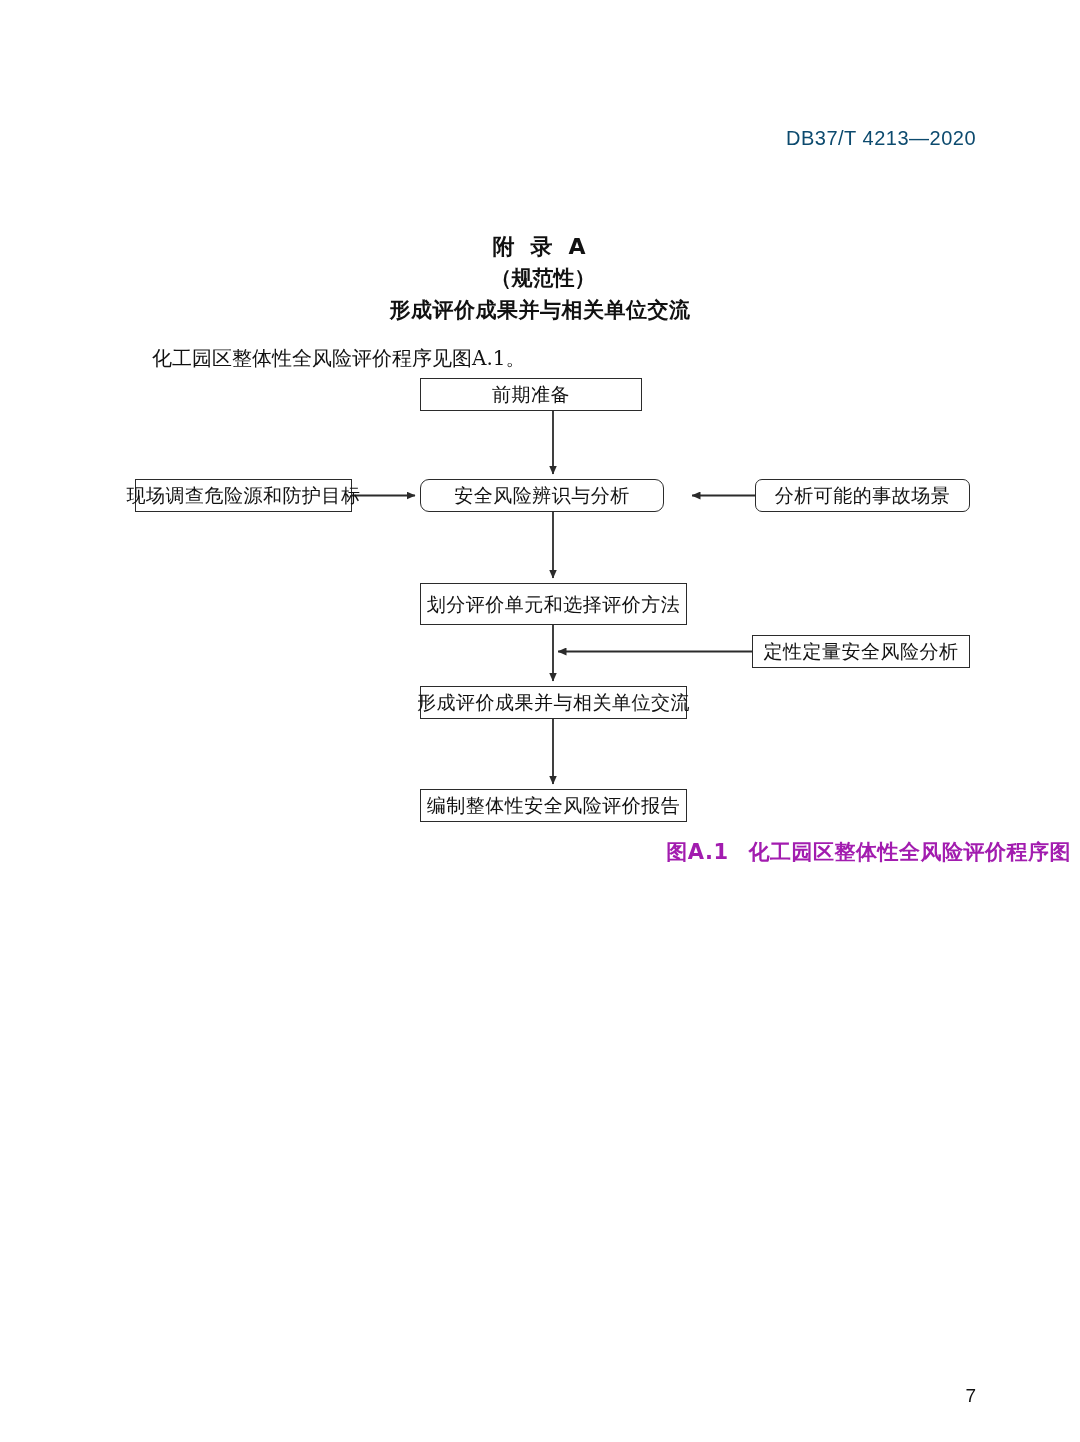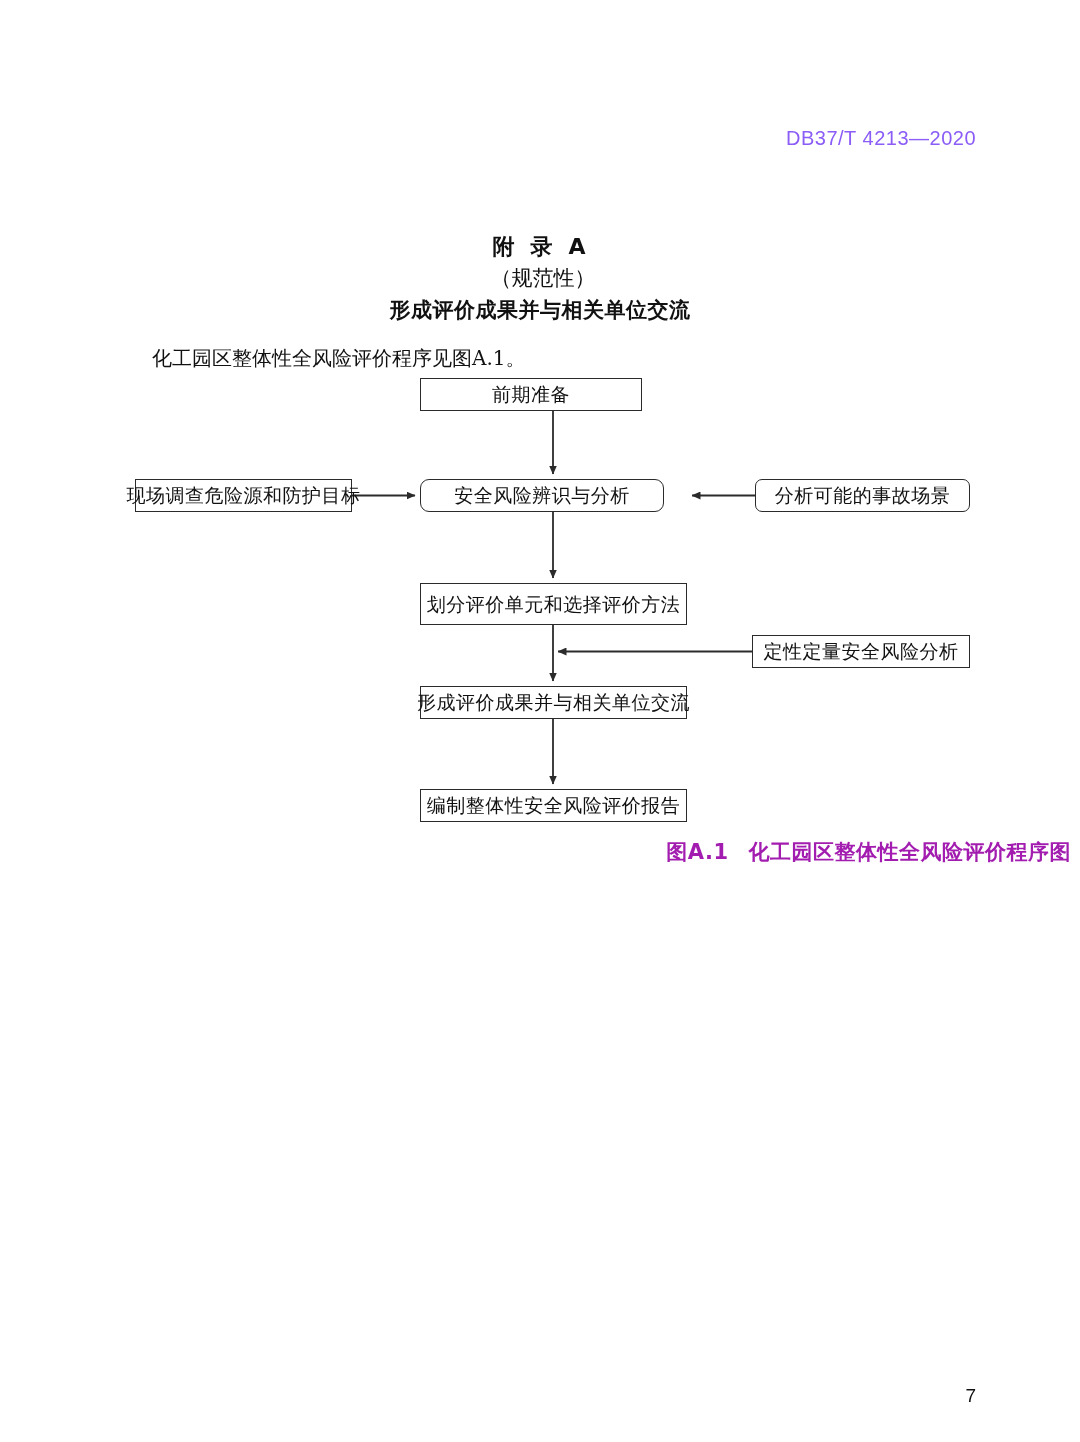--- a/index.html
+++ b/index.html
@@ -21,21 +21,21 @@
   }
 
   
   .page-header {
     position: absolute;
     top: 127px;
     right: 104px;
     font-family: "Liberation Sans", "DejaVu Sans", sans-serif;
     font-size: 20px;
     letter-spacing: 0.5px;
-    color: #8b5cf6;
+    color: #0c4a6e;
     white-space: nowrap;
   }
 
   
   .annex-title-block {
     position: absolute;
     top: 232px;
     left: 0;
     width: 1080px;
     text-align: center;
@@ -44,21 +44,21 @@
     font-family: "DejaVu Sans", "Liberation Sans", sans-serif;
     font-weight: bold;
     font-size: 22px;
     letter-spacing: 2px;
     line-height: 30px;
     color: #111;
   }
   .annex-label .sp { display: inline-block; width: 14px; }
   .annex-kind {
     font-family: "DejaVu Sans", "Liberation Sans", sans-serif;
-    font-weight: normal;
+    font-weight: bold;
     font-size: 21px;
     line-height: 32px;
     color: #111;
     padding-left: 6px;
   }
   .annex-name {
     font-family: "DejaVu Sans", "Liberation Sans", sans-serif;
     font-weight: bold;
     font-size: 21px;
     line-height: 32px;

